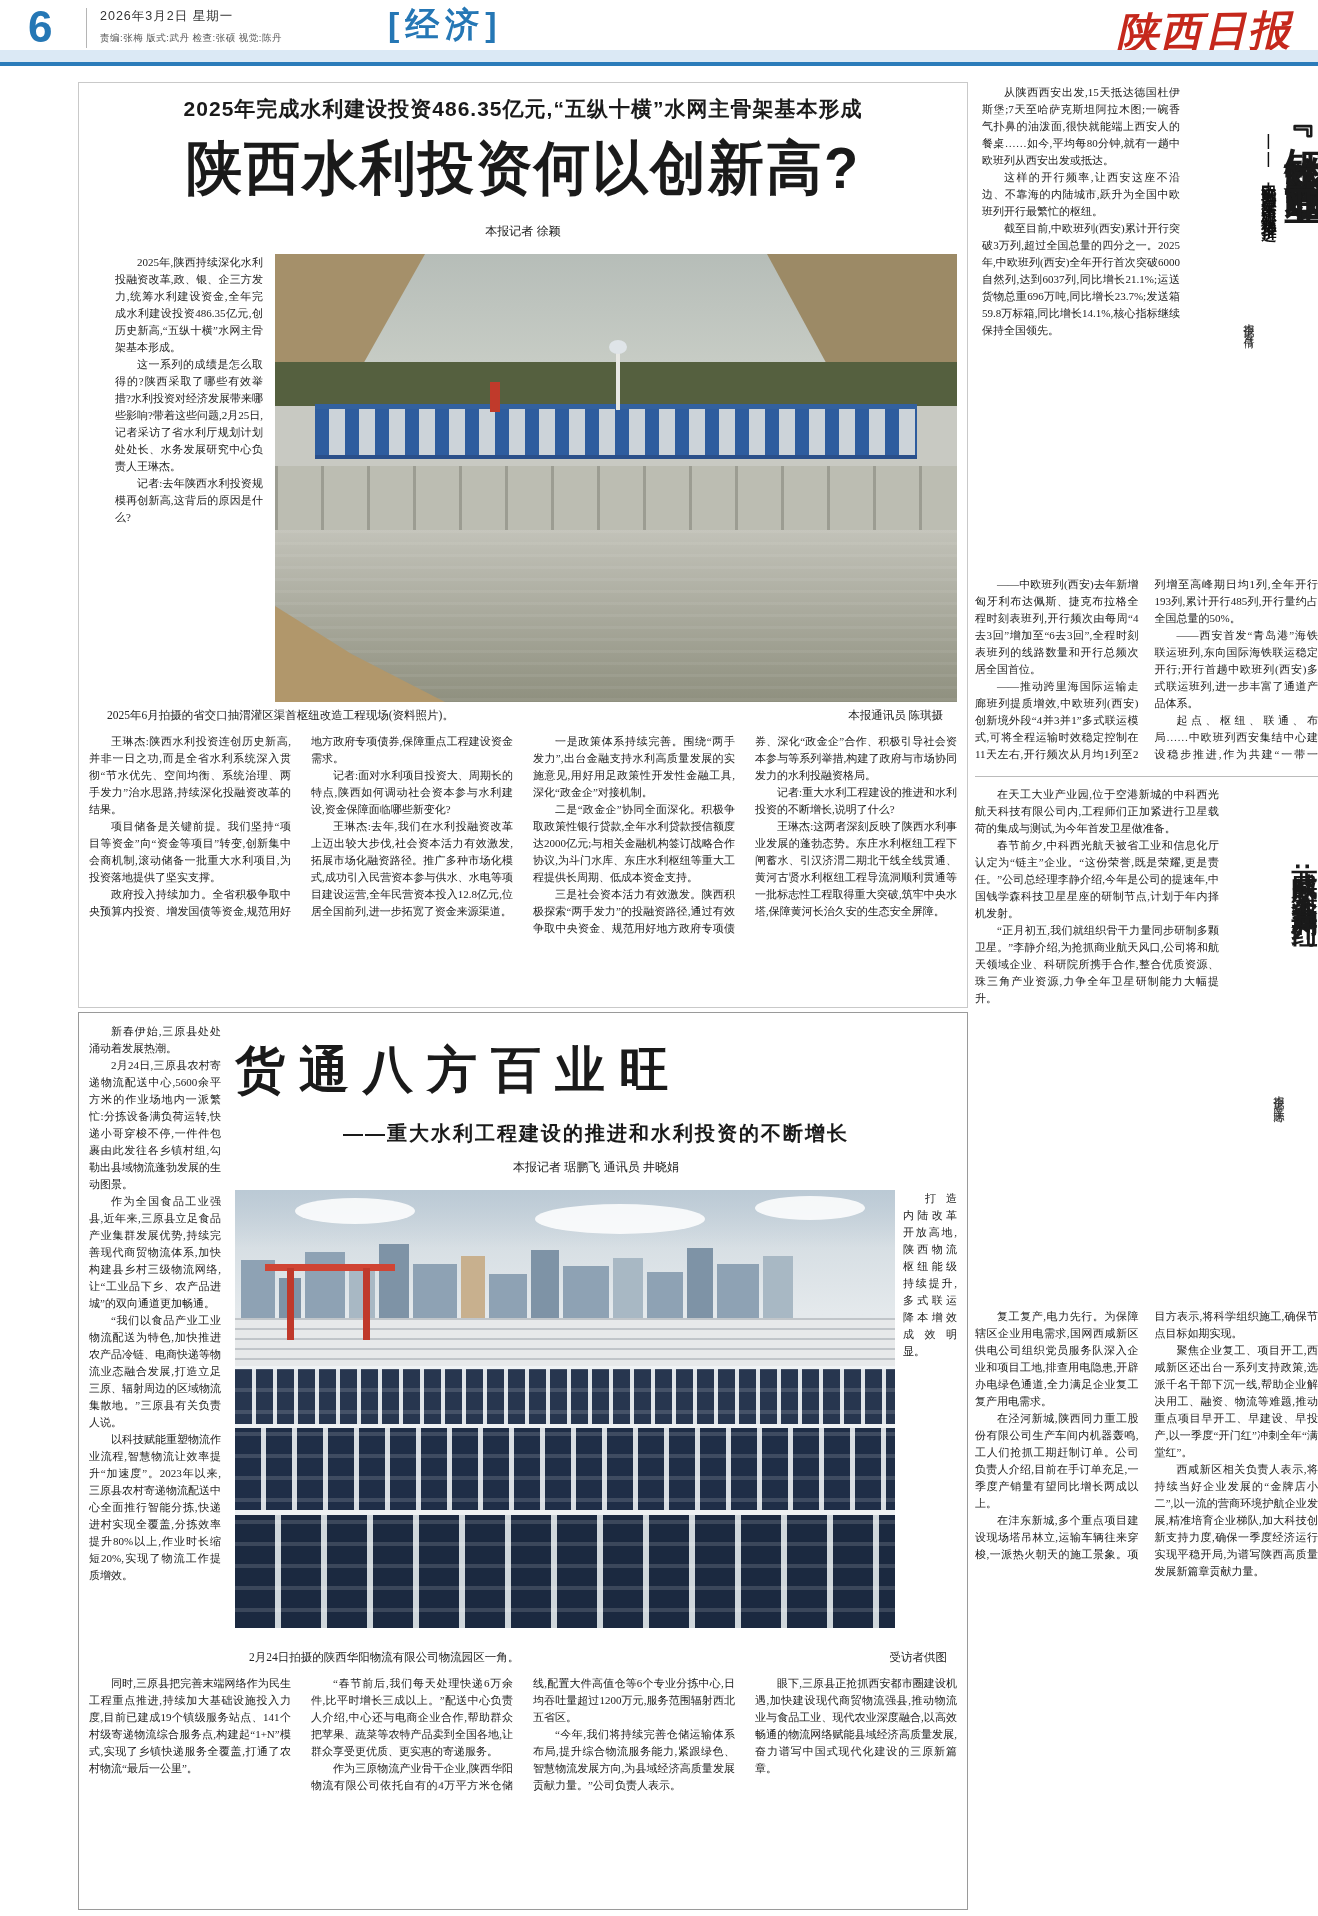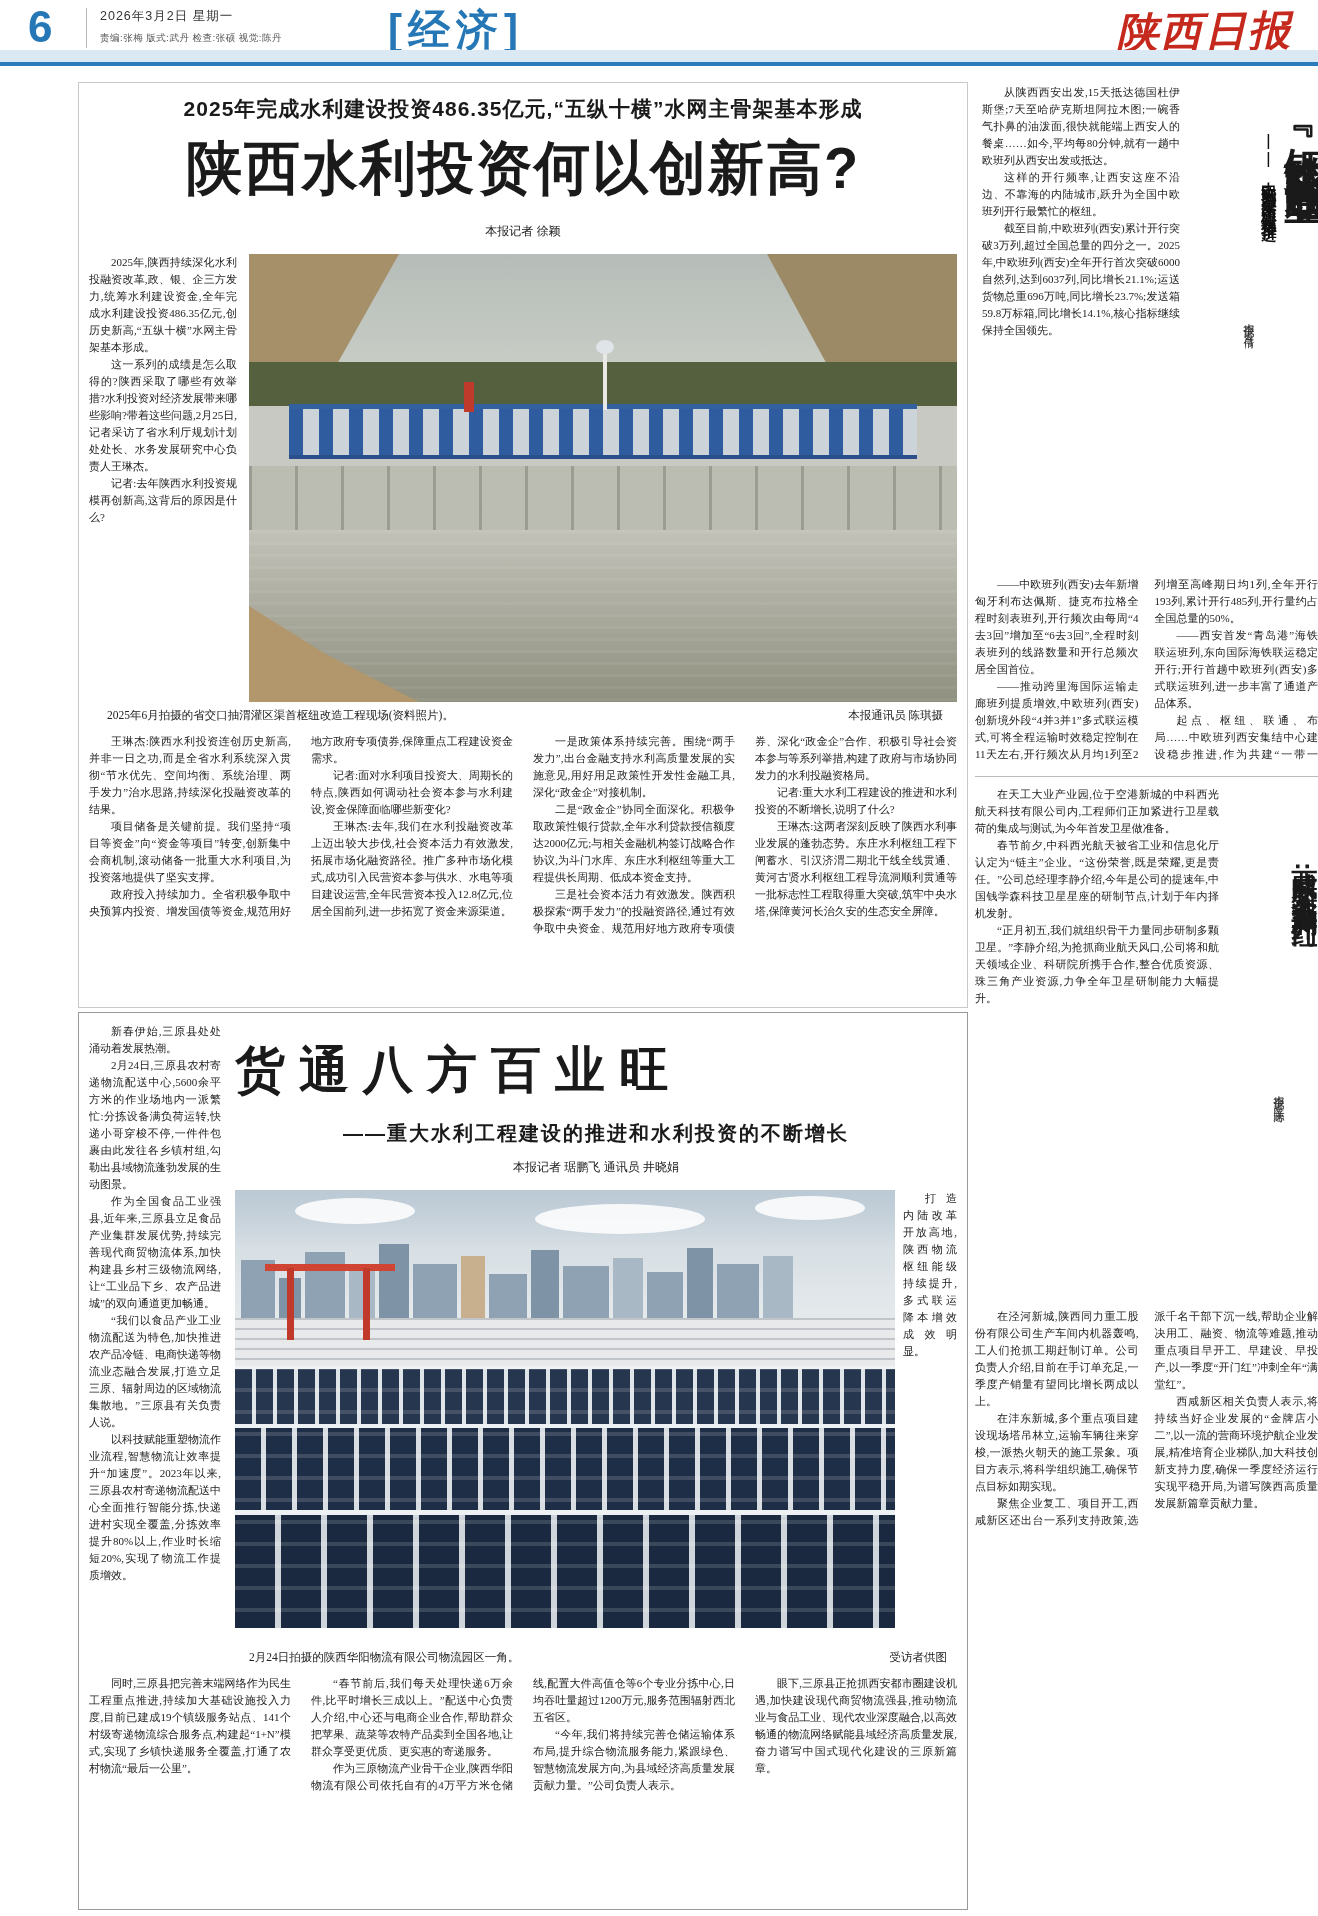--- a/index.html
+++ b/index.html
@@ -4,38 +4,38 @@
 <style>
   html,body{margin:0;padding:0;background:#f2f2f2;}
   .page{position:relative;width:1318px;height:1916px;background:#fff;overflow:hidden;
         font-family:"Liberation Sans","DejaVu Sans",sans-serif;color:#1a1a1a;}
   
   .hdr{position:absolute;left:0;top:0;width:1318px;height:50px;}
   .pagenum{position:absolute;left:28px;top:2px;font-size:44px;font-weight:bold;color:#2577b5;}
   .hdr-div{position:absolute;left:86px;top:8px;width:1px;height:40px;background:#b5b5b5;}
   .dateline{position:absolute;left:100px;top:8px;font-size:12.5px;color:#333;letter-spacing:1px;}
   .credits{position:absolute;left:100px;top:32px;font-size:9.5px;color:#555;letter-spacing:.5px;}
-  .section{position:absolute;left:388px;top:2px;font-size:42px;font-weight:bold;color:#2577b5;letter-spacing:6px;}
+  .section{position:absolute;left:388px;top:2px;font-size:34px;font-weight:bold;color:#2577b5;letter-spacing:6px;}
   .masthead{position:absolute;right:26px;top:4px;font-size:42px;font-weight:bold;color:#c5281c;
             font-style:italic;font-family:"DejaVu Serif","Liberation Serif",serif;transform:rotate(-1deg);letter-spacing:2px;}
   .band{position:absolute;left:0;top:50px;width:1318px;height:12px;background:#dbe9f5;}
   .rule{position:absolute;left:0;top:62px;width:1318px;height:4px;background:#2b7cba;}
   
   .serif p{margin:0;text-indent:2em;text-align:justify;font-family:"Liberation Serif","DejaVu Serif",serif;
            font-size:11px;line-height:17px;color:#222;}
   .cols4{column-count:4;column-gap:20px;}
   .cols2{column-count:2;column-gap:16px;}
   .clip{overflow:hidden;}
   
   .a1{position:absolute;left:78px;top:82px;width:890px;height:926px;border:1px solid #c9c9c9;box-sizing:border-box;padding:8px 10px;}
   .a1-shoulder{text-align:center;font-size:21px;font-weight:bold;margin-top:4px;letter-spacing:1px;}
   .a1-head{text-align:center;font-size:56px;font-weight:900;letter-spacing:2px;margin-top:8px;transform:scaleY(1.04);}
   .a1-byline{text-align:center;font-size:12px;margin-top:16px;color:#222;}
   .a1-row1{display:flex;gap:12px;margin-top:14px;}
-  .a1-intro{width:148px;height:448px;}
+  .a1-intro{width:148px;height:448px;margin-left:26px;}
   .photo1{flex:1;height:448px;position:relative;overflow:hidden;background:linear-gradient(#b6bdb8,#cfd3cb 36%,#c4c4bb 60%,#8f907f);}
   .p1-dirtL{position:absolute;left:0;top:0;width:150px;height:120px;background:#a5906a;clip-path:polygon(0 0,100% 0,55% 100%,0 100%);}
   .p1-dirtR{position:absolute;right:0;top:0;width:190px;height:140px;background:#9c8a66;clip-path:polygon(0 0,100% 0,100% 100%,40% 100%);}
   .p1-trees{position:absolute;left:0;top:108px;width:100%;height:46px;background:#55603f;}
   .p1-deck{position:absolute;left:0;top:152px;width:100%;height:60px;background:#c8c9c2;}
   .p1-truss{position:absolute;left:40px;right:40px;top:150px;height:46px;
             background:repeating-linear-gradient(90deg,#2e5c9e 0 14px,#ccd3d9 14px 30px);border-top:5px solid #33619f;border-bottom:4px solid #2a4f8a;}
   .p1-pole{position:absolute;left:50%;top:96px;width:4px;height:60px;background:#e8e8e4;}
   .p1-ball{position:absolute;left:calc(50% - 7px);top:86px;width:18px;height:14px;border-radius:50%;background:#dfe4e8;}
   .p1-crane{position:absolute;left:215px;top:128px;width:10px;height:30px;background:#c03a2b;}
@@ -176,20 +176,21 @@
         <p>在天工大业产业园,位于空港新城的中科西光航天科技有限公司内,工程师们正加紧进行卫星载荷的集成与测试,为今年首发卫星做准备。</p>
         <p>春节前夕,中科西光航天被省工业和信息化厅认定为“链主”企业。“这份荣誉,既是荣耀,更是责任。”公司总经理李静介绍,今年是公司的提速年,中国钱学森科技卫星星座的研制节点,计划于年内择机发射。</p>
         <p>“正月初五,我们就组织骨干力量同步研制多颗卫星。”李静介绍,为抢抓商业航天风口,公司将和航天领域企业、科研院所携手合作,整合优质资源、珠三角产业资源,力争全年卫星研制能力大幅提升。</p>
       </div>
     <div class="vwrap">
       <div class="vert a4-by">本报记者  陈志涛</div>
       <div class="vert a4-head">西咸新区:企业奋力冲刺『开门红』</div>
     </div>
   </div>
   <div class="r-blockD serif cols2 clip">
+      <p>复工复产,电力先行。为保障辖区企业用电需求,国网西咸新区供电公司组织党员服务队深入企业和项目工地,排查用电隐患,开辟办电绿色通道,全力满足企业复工复产用电需求。</p>
       <p>在泾河新城,陕西同力重工股份有限公司生产车间内机器轰鸣,工人们抢抓工期赶制订单。公司负责人介绍,目前在手订单充足,一季度产销量有望同比增长两成以上。</p>
       <p>在沣东新城,多个重点项目建设现场塔吊林立,运输车辆往来穿梭,一派热火朝天的施工景象。项目方表示,将科学组织施工,确保节点目标如期实现。</p>
       <p>聚焦企业复工、项目开工,西咸新区还出台一系列支持政策,选派千名干部下沉一线,帮助企业解决用工、融资、物流等难题,推动重点项目早开工、早建设、早投产,以一季度“开门红”冲刺全年“满堂红”。</p>
       <p>西咸新区相关负责人表示,将持续当好企业发展的“金牌店小二”,以一流的营商环境护航企业发展,精准培育企业梯队,加大科技创新支持力度,确保一季度经济运行实现平稳开局,为谱写陕西高质量发展新篇章贡献力量。</p>
     </div>
 
   <div class="a3">
     <div class="a3-top">
       <div class="a3-left serif clip">
           <p>新春伊始,三原县处处涌动着发展热潮。</p>

